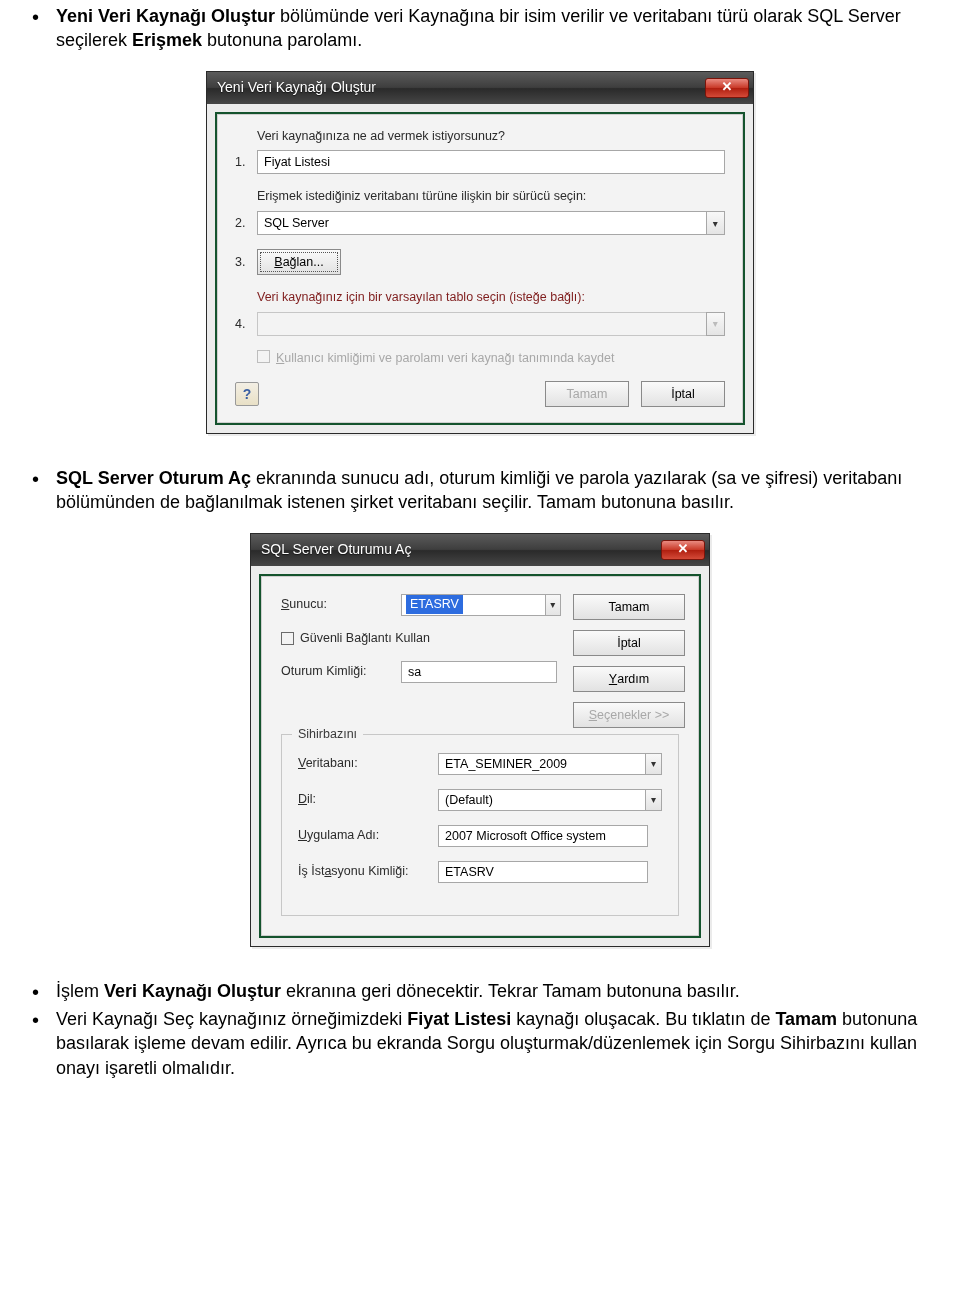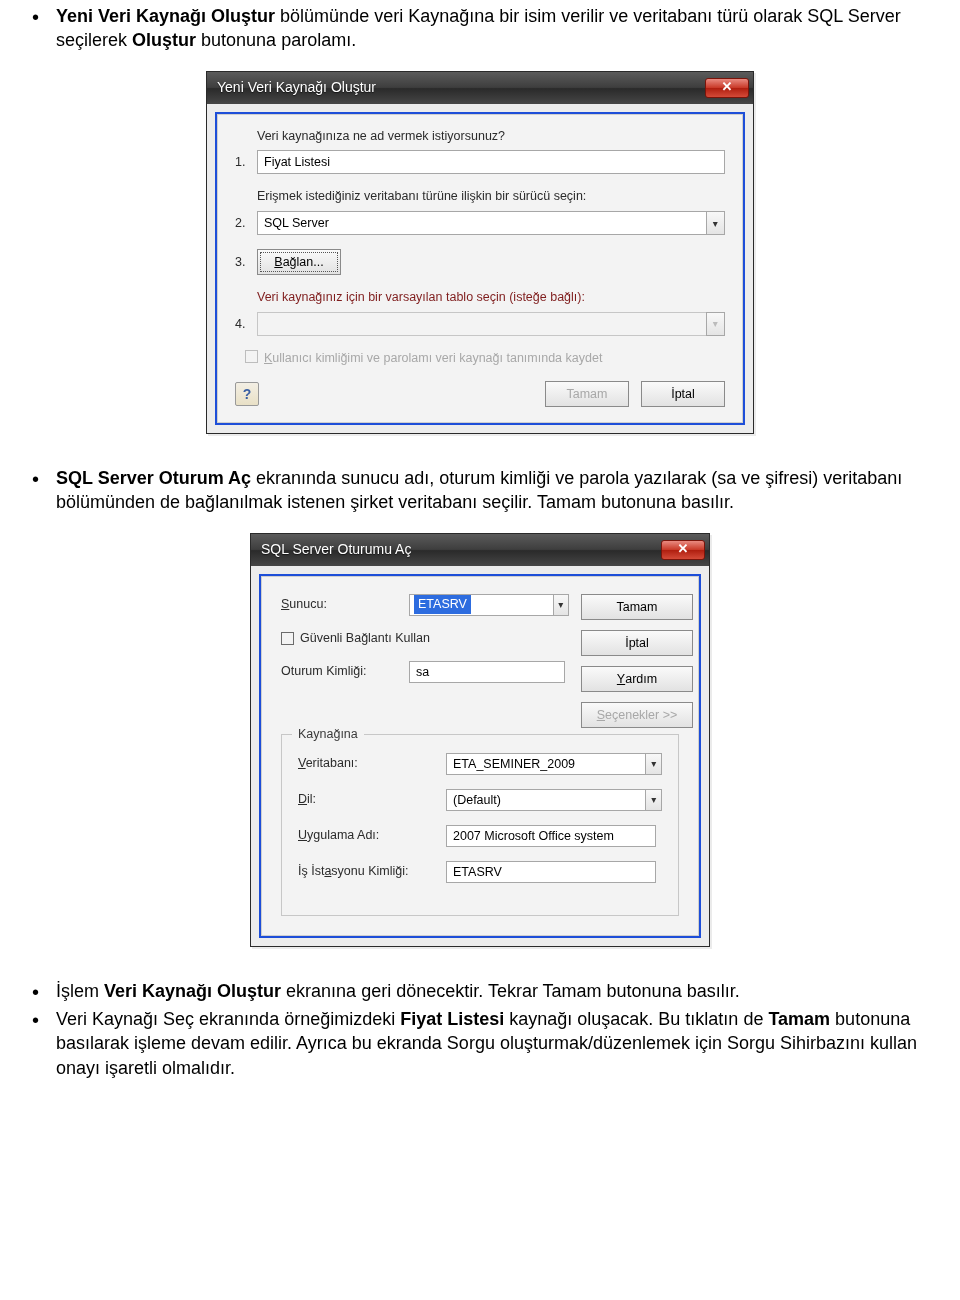--- a/index.html
+++ b/index.html
@@ -47,21 +47,21 @@
     background: linear-gradient(#e98a80,#c93a29 48%,#b01f10 52%,#d44a38);
     border: 1px solid #7a140a;
     border-radius: 3px;
     display:flex; align-items:center; justify-content:center;
     color:#fff; font-size:13px; font-weight:bold;
   }
   .close-btn .x { margin-top:-1px; }
 
   .inner {
     margin: 8px;
-    border: 2px solid #1d4ed8;
+    border: 2px solid #14532d;
     background: #f3f3f3;
     padding: 14px 18px 16px 18px;
     box-shadow: inset 0 0 0 1px #cfcfcf;
     font-family: Tahoma, Arial, sans-serif;
     font-size: 12.5px;
     color: #2b2b2b;
   }
 
   .row { display:flex; align-items:center; margin-bottom: 14px; }
   .row .num { width: 22px; color:#2b2b2b; }
@@ -95,35 +95,35 @@
     padding: 0 12px;
     border: 1px solid #8a8a8a;
     background: linear-gradient(#fafafa,#e2e2e2);
     font-family: Tahoma, Arial, sans-serif;
     font-size: 12.5px;
     color:#000;
     display:inline-flex; align-items:center; justify-content:center;
   }
   .btn.dashed { outline: 1px dotted #555; outline-offset:-4px; }
   .btn.disabled { color:#a8a8a8; }
-  .chk { display:flex; gap:6px; color:#a8a8a8; margin-left:10px; margin-top:4px;}
+  .chk { display:flex; gap:6px; color:#a8a8a8; margin-left:22px; margin-top:4px;}
   .chk .box { width:13px; height:13px; border:1px solid #bdbdbd; background:#f3f3f3; }
   .help {
     width:24px; height:24px; border:1px solid #999;
     display:flex; align-items:center; justify-content:center;
     background: linear-gradient(#f3efe4,#e8e0c6);
     font-size:14px; font-weight:bold; color:#3a5fa3;
     border-radius:2px;
   }
   .bottombar { display:flex; align-items:center; justify-content:space-between; margin-top:14px;}
   .bottombar .right-btns { display:flex; gap:12px; }
 
   
   .d2 .inner { padding: 18px 20px 20px 20px; }
-  .frow { display:flex; align-items:center; margin-bottom:14px;gap:8px; }
+  .frow { display:flex; align-items:center; margin-bottom:14px; }
   .frow .flab { width:120px; font-size:12.5px; }
   .frow .fwrap { flex:1; }
   .d2 .combo .tinput { height:22px; }
   .d2 .combo .arrow { height:22px; width:18px; }
   .d2 .tinput { height:22px; }
   .btncol { width:112px; margin-left:12px; display:flex; flex-direction:column; gap:10px;}
   .btncol .btn { min-width:112px; }
   .d2top { display:flex; align-items:flex-start; }
   .d2top-left { flex:1; }
   .d2chk { display:flex; align-items:center; gap:6px; margin:0 0 14px 0;}
@@ -143,21 +143,21 @@
   .group .frow .flab { width:140px; }
   .d2 .combo.small { width:210px; }
   .d2 .tinput.small { width:210px; }
   u.hot { text-decoration: underline; }
 </style>
 </head>
 <body>
 
 <ul class="bullets">
   <li>
-    <span class="bold">Yeni Veri Kaynağı Oluştur</span><span> bölümünde veri Kaynağına bir isim verilir ve veritabanı türü olarak SQL Server seçilerek </span><span class="bold">Oluştur</span><span> butonuna parolamı.</span>
+    <span class="bold">Yeni Veri Kaynağı Oluştur</span><span> bölümünde veri Kaynağına bir isim verilir ve veritabanı türü olarak SQL Server seçilerek </span><span class="bold">Erişmek</span><span> butonuna parolamı.</span>
   </li>
 </ul>
 
 <div class="dialog-wrap">
   <div class="dialog">
     <div class="titlebar">
       <span class="ttl">Yeni Veri Kaynağı Oluştur</span>
       <div class="close-btn">
           <span class="x">✕</span>
         </div>
@@ -250,21 +250,21 @@
           <button class="btn">İptal</button>
           <button class="btn"><u class="hot">Y</u>ardım</button>
           <button class="btn disabled">
               <u class="hot" style="color:#a8a8a8">S</u>
               <span style="color:#a8a8a8">eçenekler &gt;&gt;</span>
             </button>
         </div>
       </div>
 
       <div class="group">
-        <div class="legend">Kaynağına</div>
+        <div class="legend">Sihirbazını</div>
 
         <div class="frow">
           <div class="flab"><u class="hot">V</u>eritabanı:</div>
           <div class="fwrap combo small">
             <input class="tinput" value="ETA_SEMINER_2009" style="">
             <div class="arrow">▾</div>
           </div>
         </div>
 
         <div class="frow">
@@ -287,15 +287,15 @@
       </div>
     </div>
   </div>
 </div>
 
 <ul class="bullets">
   <li>
     <span>İşlem </span><span class="bold">Veri Kaynağı Oluştur</span><span> ekranına geri dönecektir. Tekrar Tamam butonuna basılır.</span>
   </li>
   <li>
-    <span>Veri Kaynağı Seç ekranında örneğimizdeki </span><span class="bold">Fiyat Listesi</span><span> kaynağı oluşacak. Bu tıklatın de </span><span class="bold">Tamam</span><span> butonuna basılarak işleme devam edilir. Ayrıca bu ekranda Sorgu oluşturmak/düzenlemek için Sorgu Sihirbazını kullan onayı işaretli olmalıdır.</span>
+    <span>Veri Kaynağı Seç kaynağınız örneğimizdeki </span><span class="bold">Fiyat Listesi</span><span> kaynağı oluşacak. Bu tıklatın de </span><span class="bold">Tamam</span><span> butonuna basılarak işleme devam edilir. Ayrıca bu ekranda Sorgu oluşturmak/düzenlemek için Sorgu Sihirbazını kullan onayı işaretli olmalıdır.</span>
   </li>
 </ul>
 
 </body></html>

